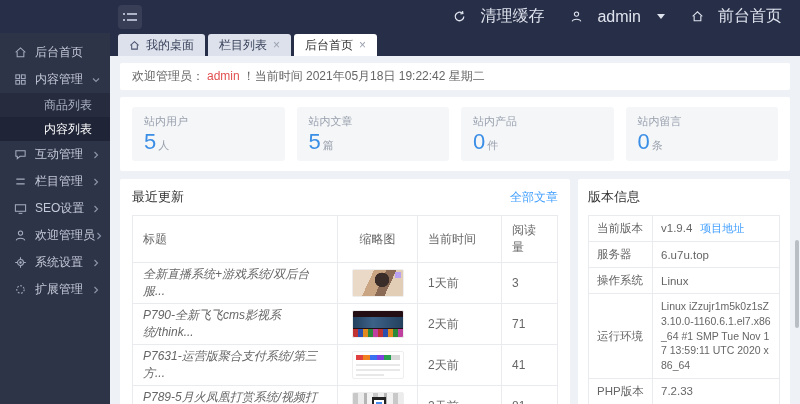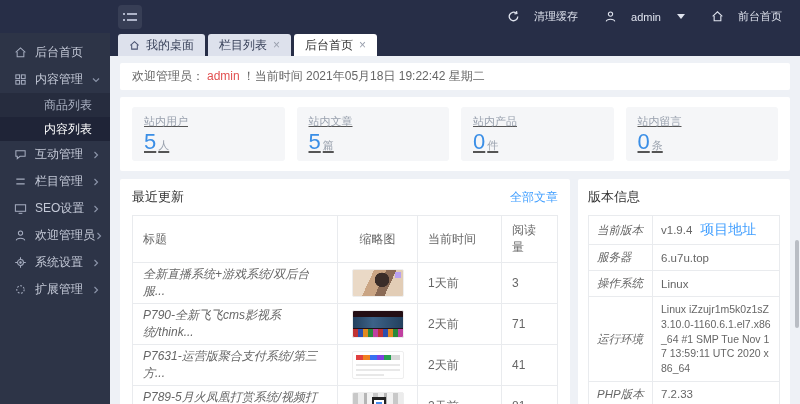--- a/index.html
+++ b/index.html
@@ -12,21 +12,21 @@
   .topbar { height:33px; background:#272e47; display:flex; align-items:center; }
   .hamburger {
     margin-left:118px; width:24px; height:24px; border-radius:4px;
     background:rgba(255,255,255,.08); display:flex; flex-direction:column;
     justify-content:center; gap:4px; padding-left:5px; cursor:pointer;
   }
   .hamburger i { display:flex; align-items:center; gap:2px; }
   .hamburger i::before { content:""; width:2px; height:2px; background:#aeb4c8; }
   .hamburger i::after  { content:""; width:10px; height:2px; background:#aeb4c8; }
   .topbar-right { margin-left:auto; display:flex; align-items:center; gap:26px; padding-right:18px; }
-  .topbar-item { display:flex; align-items:center; gap:14px; color:#dfe3ee; font-size:11px; cursor:pointer; }
+  .topbar-item { display:flex; align-items:center; gap:14px; color:#dfe3ee; font-size:16px; cursor:pointer; }
   .topbar-item svg { display:block; }
   .caret-down { width:0; height:0; border-left:4px solid transparent; border-right:4px solid transparent; border-top:5px solid #dfe3ee; margin-left:2px; }
   
   .app { display:flex; height:371px; }
   .sidebar { width:110px; background:#2d3447; flex-shrink:0; padding-top:6px; }
   .side-item { height:27px; display:flex; align-items:center; padding:0 10px 0 14px; color:#c5cad8; cursor:pointer; }
   .side-item .lbl { margin-left:8px; flex:1; font-size:12px; white-space:nowrap; }
   .side-item svg.ic { flex-shrink:0; }
   .side-sub { background:#262c3e; }
   .side-sub .side-item { height:24px; padding-left:36px; color:#aab1c2; }
@@ -41,21 +41,21 @@
     font-size:12px; cursor:pointer; white-space:nowrap;
   }
   .tab.active { background:#fff; color:#333; }
   .tab .close { color:#9aa0ae; font-size:12px; line-height:1; }
   
   .content { flex:1; padding:7px 10px; overflow:hidden; }
   .panel { background:#fff; border-radius:2px; }
   .welcome { height:27px; line-height:27px; padding:0 12px; color:#666; margin-bottom:7px; }
   .welcome .uname { color:#e25050; margin:0 3px; }
   .stats { display:flex; gap:12px; padding:10px 12px; margin-bottom:8px; }
-  .stat-card { flex:1; background:#f5f6f8; border-radius:3px; padding:7px 12px 6px;text-decoration:underline; }
+  .stat-card { flex:1; background:#f5f6f8; border-radius:3px; padding:7px 12px 6px; }
   .stat-label { font-size:11px; color:#98a0ad; }
   .stat-value { font-size:22px; color:#3a8ee6; line-height:1.2; }
   .stat-unit { font-size:11px; color:#9aa2ae; margin-left:2px; }
   .cols { display:flex; gap:8px; align-items:flex-start; }
   
   .recent { flex:1; min-width:0; padding:9px 12px 12px; }
   .panel-head { display:flex; align-items:center; justify-content:space-between; }
   .panel-title { font-size:13px; color:#333; }
   .link { font-size:12px; color:#409eff; cursor:pointer; text-decoration:none; }
   table { border-collapse:collapse; width:100%; margin-top:9px; }
@@ -83,23 +83,23 @@
     #fff; }
   .t4 { background:
     linear-gradient(#4a90f0,#4a90f0) 23px 9px/6px 3px no-repeat,
     linear-gradient(#fff,#fff) 21px 7px/10px 13px no-repeat,
     linear-gradient(#222,#222) 19px 4px/14px 20px no-repeat,
     repeating-linear-gradient(90deg,#c8c8c8 0 5px,#ececec 5px 11px,#b5b5b5 11px 14px,#f2f2f2 14px 20px); }
   
   .rightcol { width:212px; flex-shrink:0; display:flex; flex-direction:column; gap:8px; }
   .version { padding:9px 10px 10px; }
   .version td { font-size:11.5px; color:#666; padding:5px 8px; border:1px solid #e9ebee; }
-  .version td.vlabel { width:64px; color:#666; white-space:nowrap;font-style:italic; }
+  .version td.vlabel { width:64px; color:#666; white-space:nowrap; }
   .version td.env { font-size:10.5px; line-height:1.4; word-break:break-all; color:#666; }
-  .version .link { margin-left:8px; font-size:14px; }
+  .version .link { margin-left:8px; font-size:11px; }
   
   .scrollthumb { position:absolute; right:1px; top:240px; width:4px; height:88px; background:#b9bdc4; border-radius:2px; }
 </style>
 </head>
 <body>
 
 <div class="topbar">
   <div class="hamburger">
       <i></i>
       <i></i>

